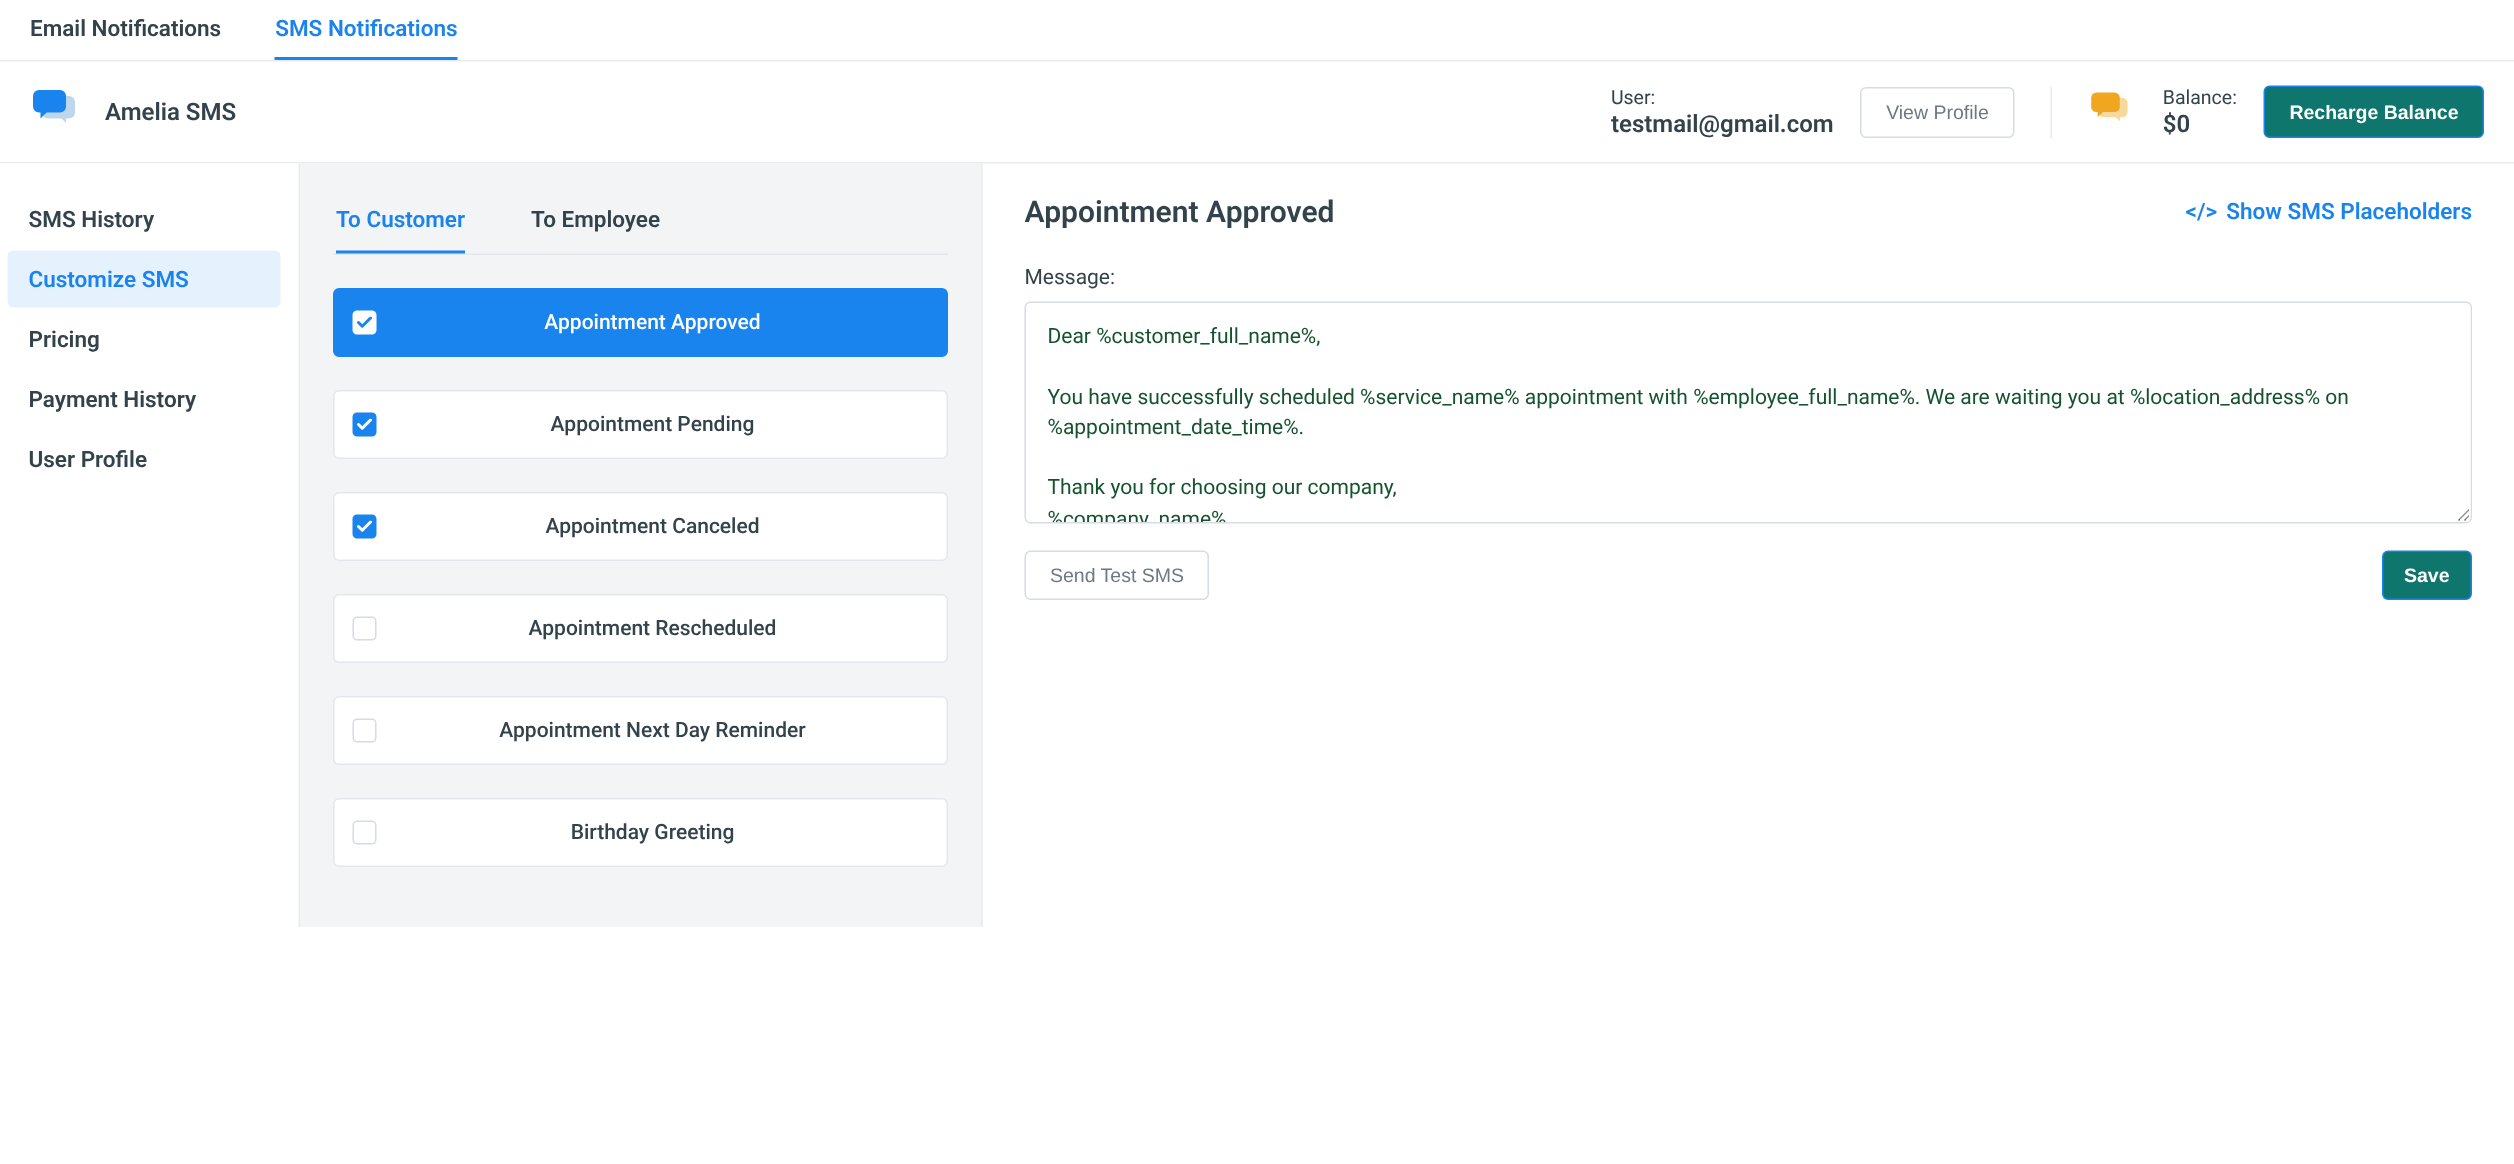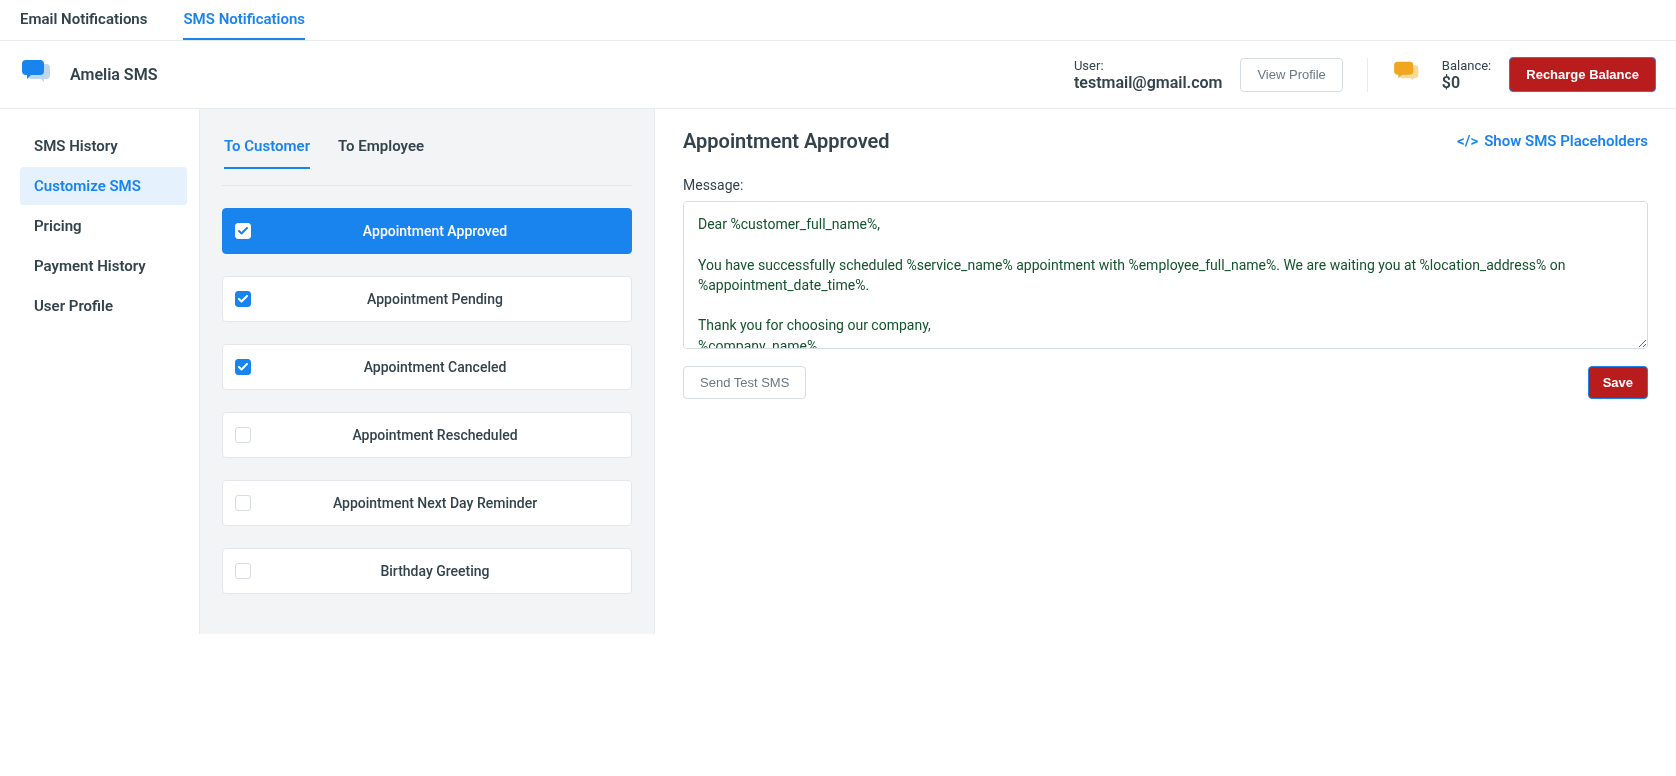--- a/index.html
+++ b/index.html
@@ -69,39 +69,39 @@
   }
   .balance-block {
     display: flex;
     align-items: center;
     gap: 18px;
     padding-left: 24px;
   }
   .balance-text .label { font-size: 13px; color: #33434C; }
   .balance-text .value { font-size: 16px; font-weight: 600; color: #33434C; }
   .btn-primary {
-    background: #b91c1c;
+    background: #0f766e;
     border: 1px solid #1A84EE;
     color: #fff;
     font-size: 13px;
     font-weight: 600;
     padding: 9px 16px;
     border-radius: 4px;
     cursor: pointer;
   }
   .btn-primary.small { padding: 6px 14px; }
 
   
   .main-layout {
     display: flex;
   }
   .sidebar {
     width: 200px;
     flex: 0 0 200px;
-    padding: 18px 12px 18px 20px;
+    padding: 18px 12px 18px 5px;
     background: #fff;
     border-right: 1px solid #E8EBEE;
   }
   .sidebar-item {
     padding: 10px 14px;
     font-size: 15px;
     font-weight: 600;
     color: #33434C;
     border-radius: 4px;
     cursor: pointer;
@@ -115,23 +115,23 @@
   
   .middle-col {
     width: 455px;
     flex: 0 0 455px;
     background: #F2F4F6;
     padding: 18px 22px;
     border-right: 1px solid #E8EBEE;
   }
   .sub-tabs {
     display: flex;
-    gap: 28px;
+    gap: 44px;
     border-bottom: 1px solid #E3E7EB;
-    padding: 4px 2px 16px 2px;
+    padding: 4px 2px 0 2px;
     margin-bottom: 22px;
   }
   .sub-tab {
     font-size: 15px;
     font-weight: 600;
     color: #33434C;
     padding: 6px 0 12px 0;
     border-bottom: 2px solid transparent;
     cursor: pointer;
   }

